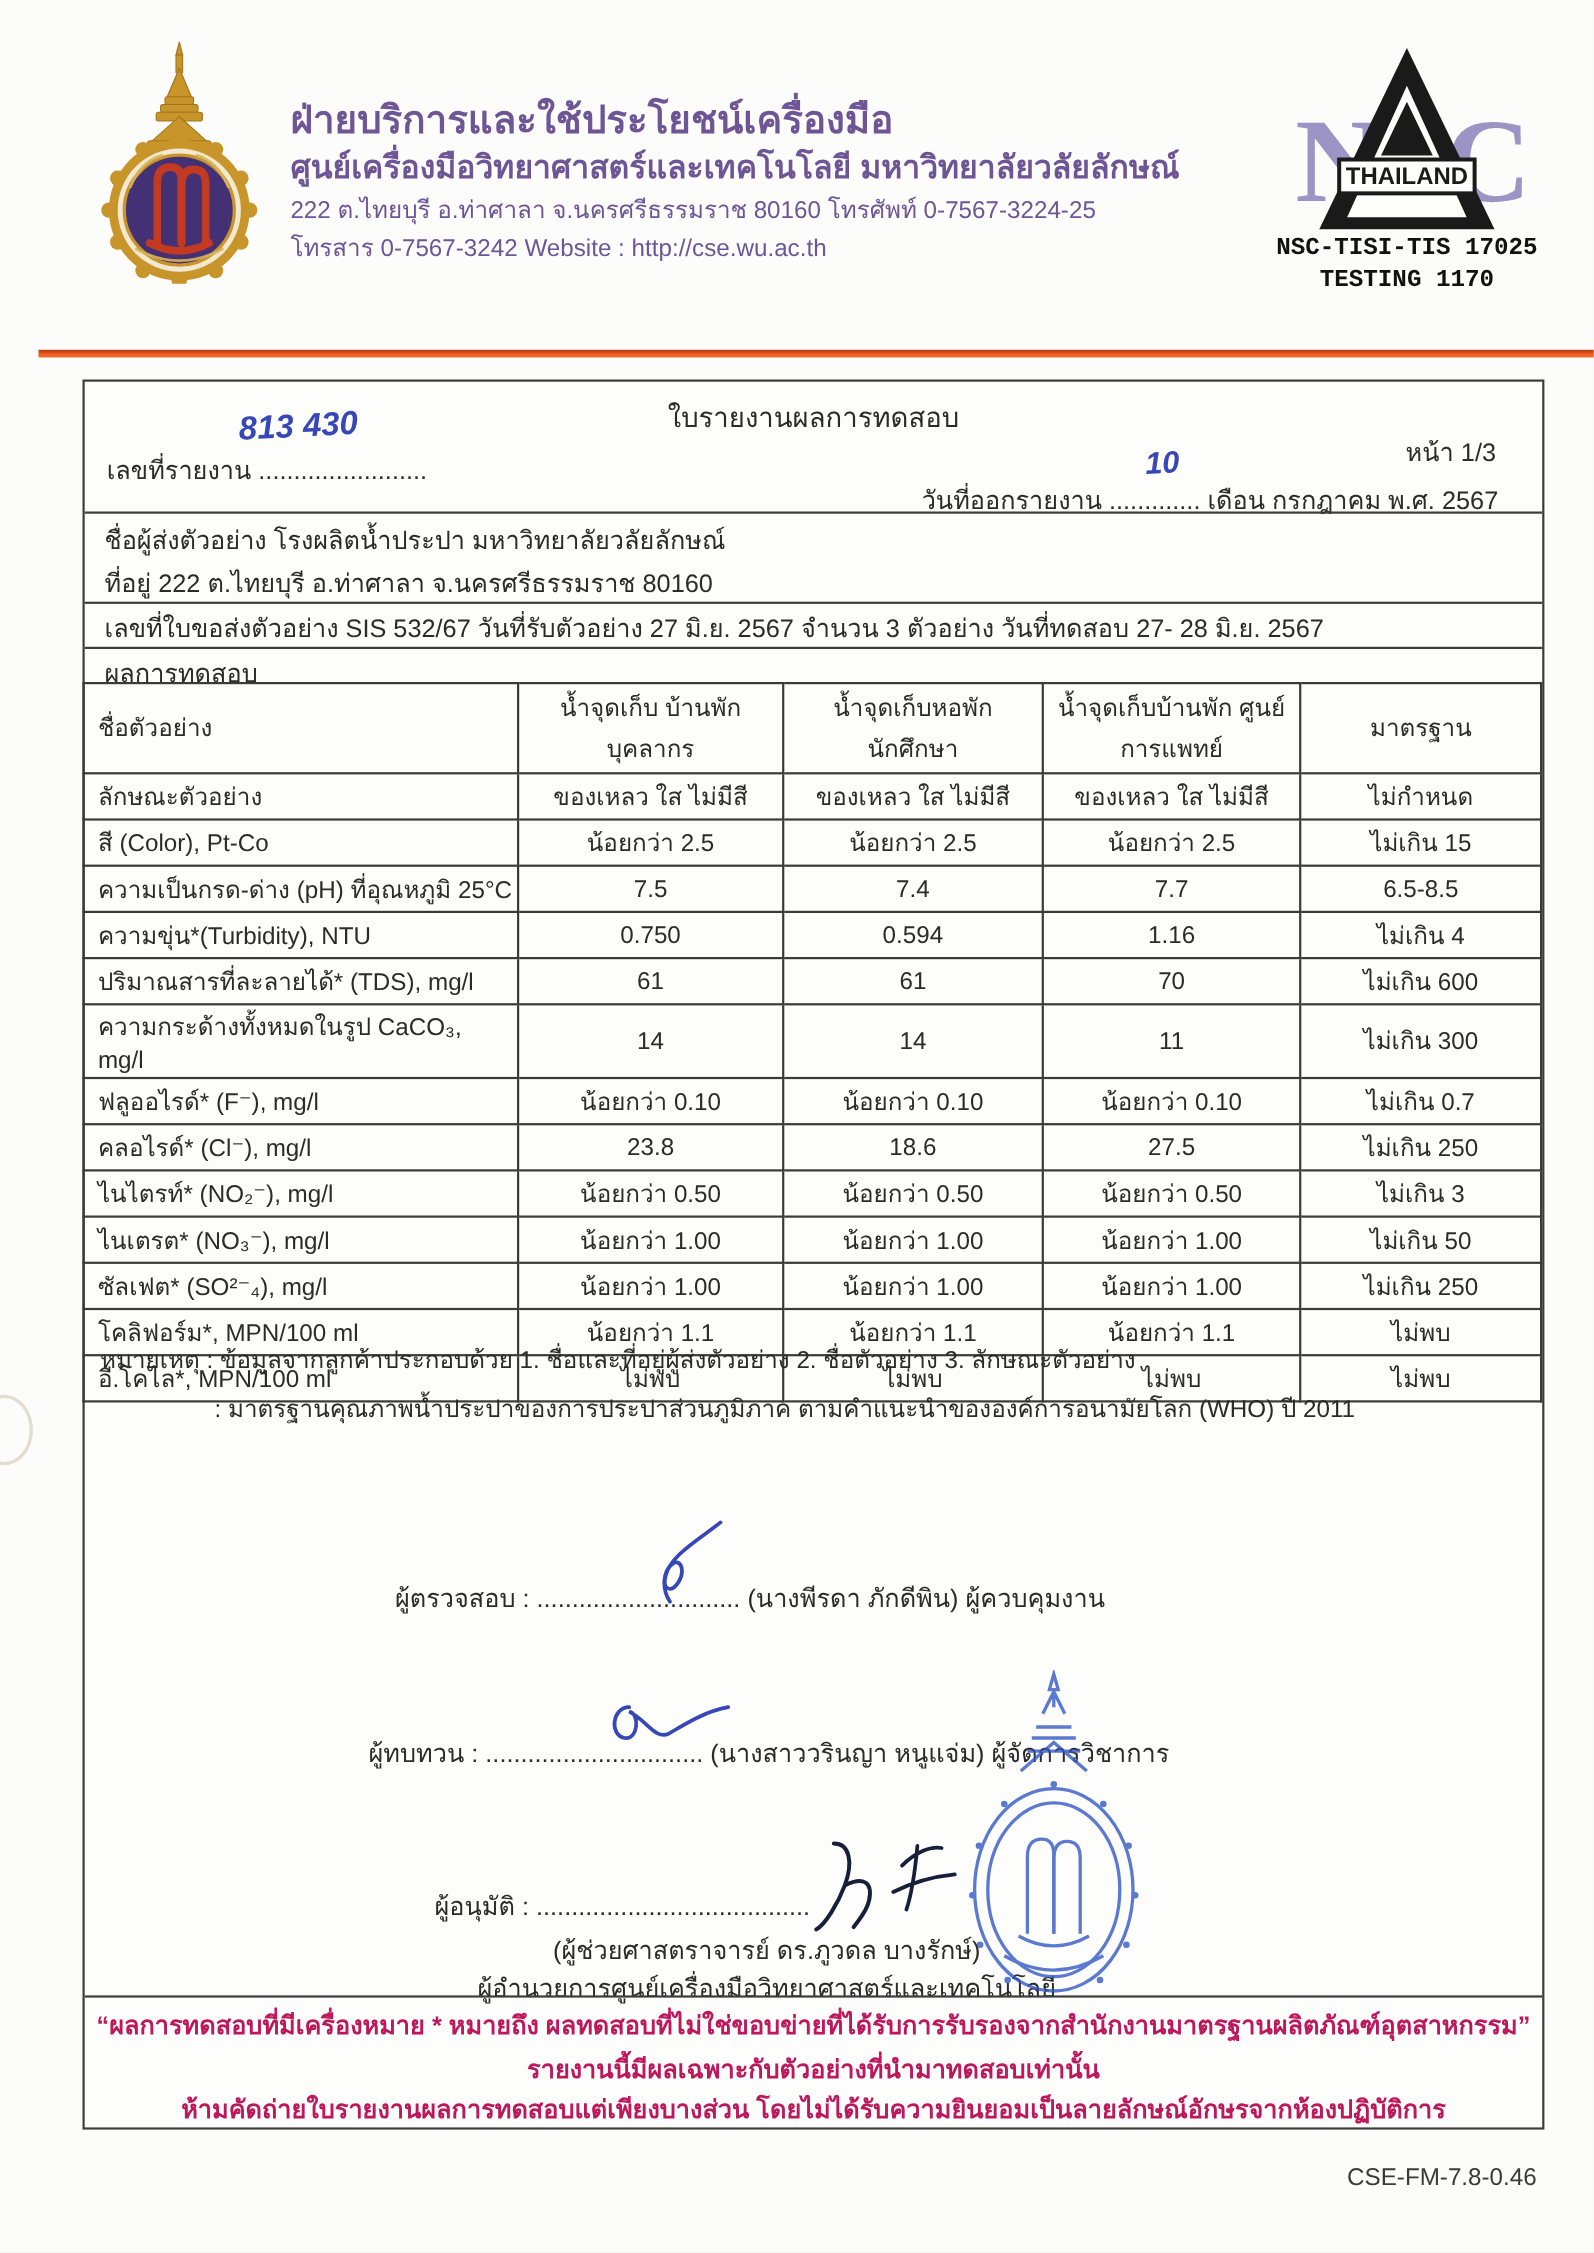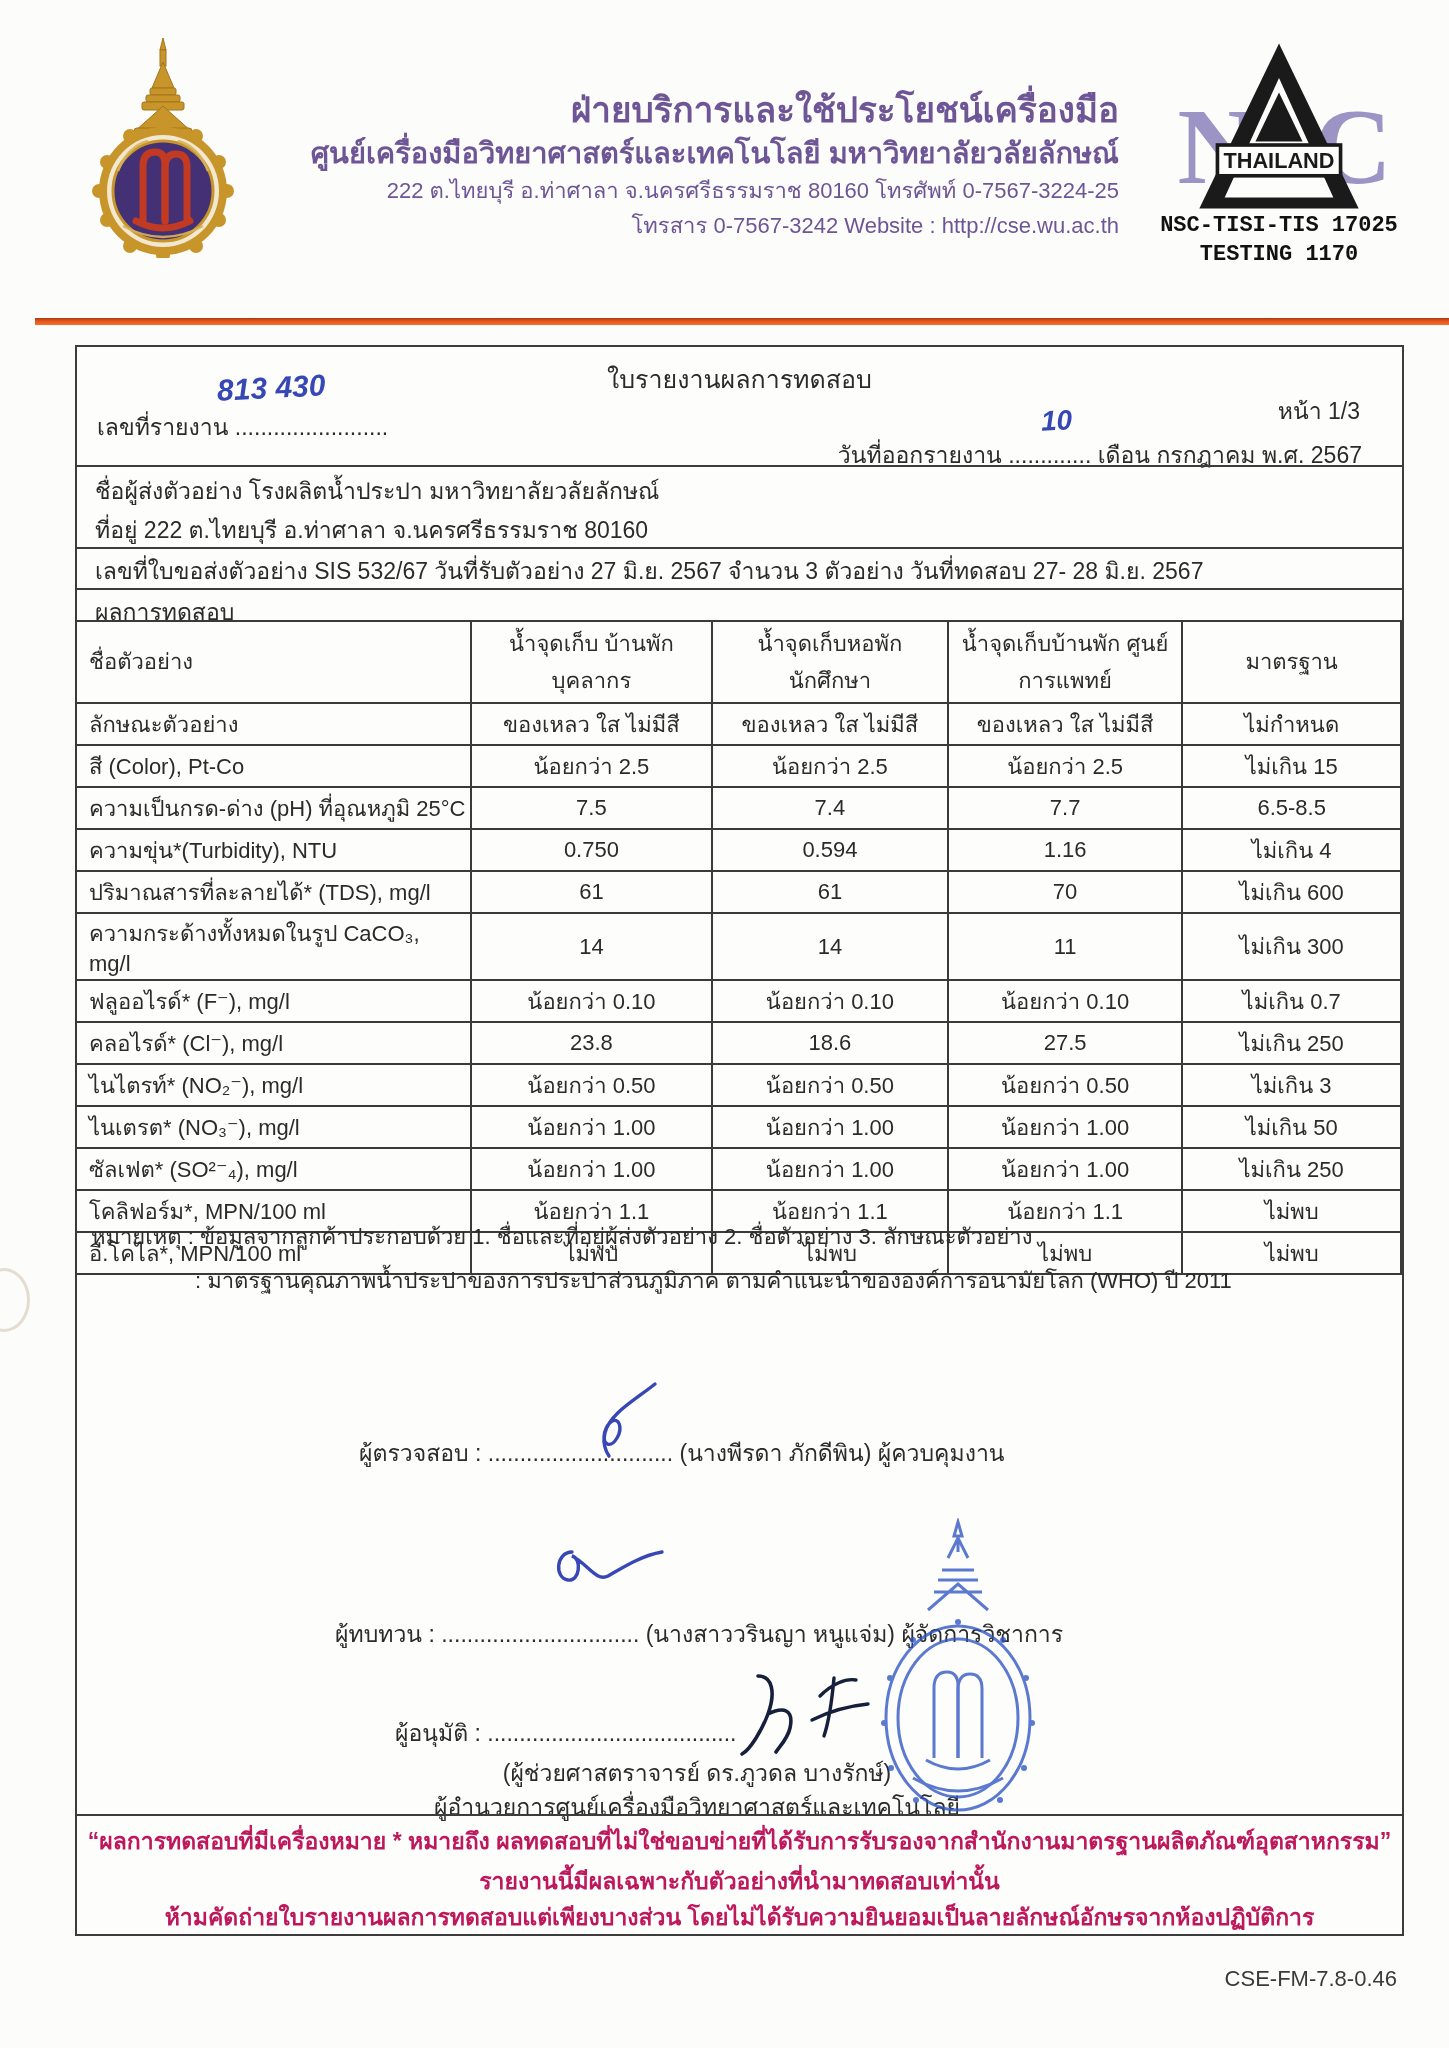--- a/index.html
+++ b/index.html
@@ -4,21 +4,21 @@
 <style>
   html,body{margin:0;padding:0;background:#e9e7e2;}
   .page{
     position:relative;width:1449px;height:2048px;margin:0 auto;
     background:#fcfcfa;overflow:hidden;
     font-family:"Liberation Sans","DejaVu Sans",sans-serif;
     color:#2b2b2b;
   }
   
   .emblem{position:absolute;left:88px;top:36px;width:150px;height:222px;}
-  .head-text{position:absolute;left:239px;top:88px;width:880px;text-align:right;color:#6d5596;}
+  .head-text{position:absolute;left:264px;top:88px;width:880px;text-align:left;color:#6d5596;}
   .head-text .l1{font-size:35px;font-weight:bold;line-height:1.25;}
   .head-text .l2{font-size:29px;font-weight:bold;line-height:1.45;}
   .head-text .l3{font-size:22px;line-height:1.55;}
   .head-text .l4{font-size:22px;line-height:1.6;}
   .nac{position:absolute;left:1148px;top:40px;width:262px;text-align:center;}
   .nac svg{display:block;margin:0 auto;}
   .nac .cert{font-family:Liberation Mono, monospace;font-weight:bold;color:#111;
     font-size:22px;line-height:1.3;}
   .rule{position:absolute;left:35px;right:0;top:318px;height:7px;
     background:linear-gradient(#a93a10,#ef5a1e 55%,#f07030);}
@@ -255,21 +255,21 @@
             <td>ไม่พบ</td>
             <td>ไม่พบ</td>
           </tr>
         </tbody>
     </table>
 
     <div class="abs note" style="top:872px;left:14px;">หมายเหตุ  :  ข้อมูลจากลูกค้าประกอบด้วย 1. ชื่อและที่อยู่ผู้ส่งตัวอย่าง 2. ชื่อตัวอย่าง  3. ลักษณะตัวอย่าง</div>
     <div class="abs note" style="top:916px;left:118px;">:  มาตรฐานคุณภาพน้ำประปาของการประปาส่วนภูมิภาค ตามคำแนะนำขององค์การอนามัยโลก (WHO) ปี 2011</div>
 
     <div class="abs sig-label" style="top:1088px;left:282px;">ผู้ตรวจสอบ  :  ............................. (นางพีรดา  ภักดีพิน) ผู้ควบคุมงาน</div>
-    <div class="abs sig-label" style="top:1229px;left:258px;margin-top:40px;">ผู้ทบทวน  : ............................... (นางสาววรินญา หนูแจ่ม) ผู้จัดการวิชาการ</div>
+    <div class="abs sig-label" style="top:1229px;left:258px;">ผู้ทบทวน  : ............................... (นางสาววรินญา หนูแจ่ม) ผู้จัดการวิชาการ</div>
     <div class="abs sig-label" style="top:1368px;left:318px;">ผู้อนุมัติ       :    .......................................</div>
     <div class="abs sig-name" style="top:1408px;left:240px;width:760px;text-align:center;">(ผู้ช่วยศาสตราจารย์ ดร.ภูวดล บางรักษ์)</div>
     <div class="abs sig-name" style="top:1442px;left:240px;width:760px;text-align:center;">ผู้อำนวยการศูนย์เครื่องมือวิทยาศาสตร์และเทคโนโลยี</div>
 
     <div class="abs sep" style="top:1467px;"></div>
     <div class="abs footer-line" style="top:1476px;">“ผลการทดสอบที่มีเครื่องหมาย *  หมายถึง ผลทดสอบที่ไม่ใช่ขอบข่ายที่ได้รับการรับรองจากสำนักงานมาตรฐานผลิตภัณฑ์อุตสาหกรรม”</div>
     <div class="abs footer-line" style="top:1516px;">รายงานนี้มีผลเฉพาะกับตัวอย่างที่นำมาทดสอบเท่านั้น</div>
     <div class="abs footer-line" style="top:1552px;">ห้ามคัดถ่ายใบรายงานผลการทดสอบแต่เพียงบางส่วน โดยไม่ได้รับความยินยอมเป็นลายลักษณ์อักษรจากห้องปฏิบัติการ</div>
   </div>
 

